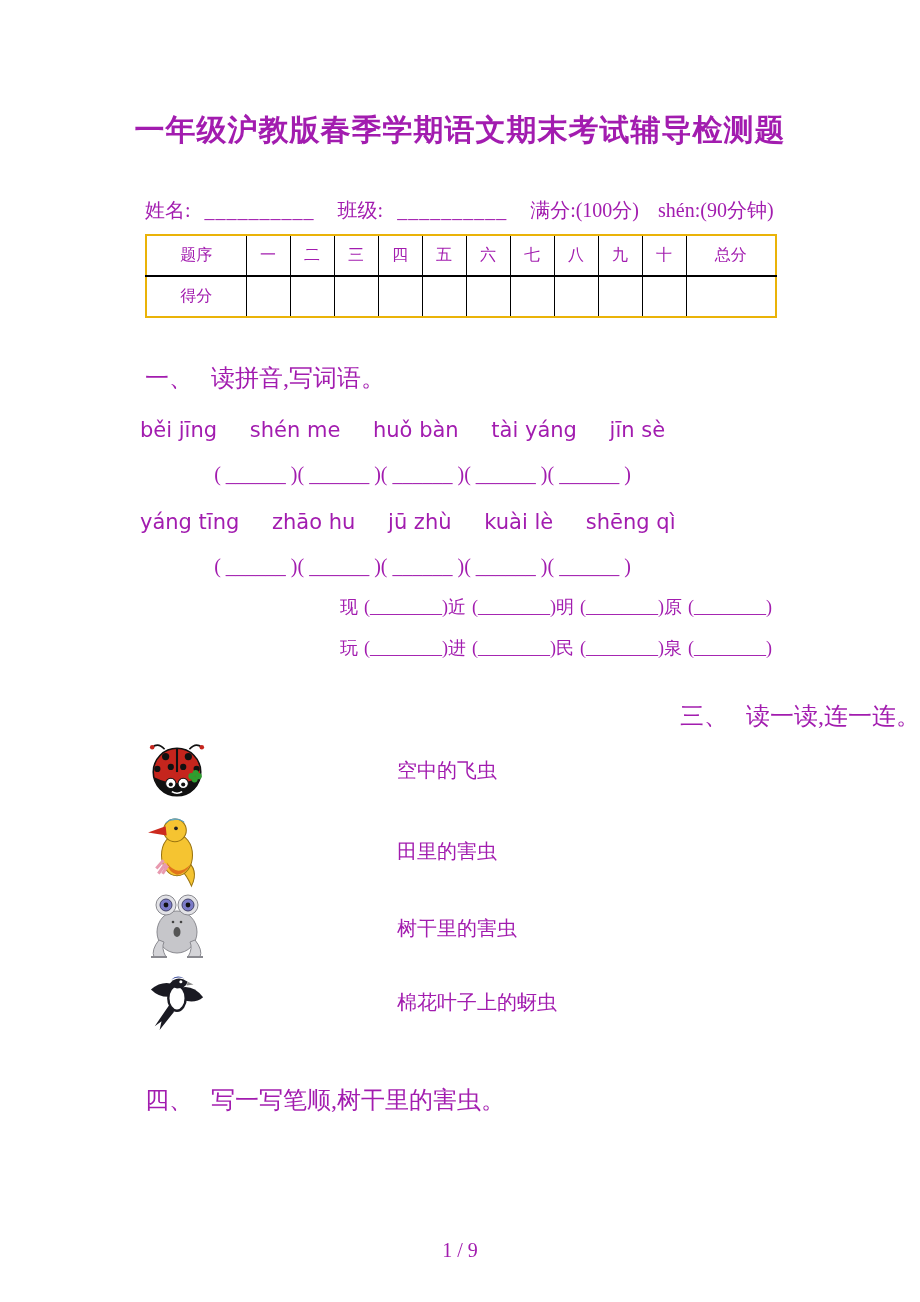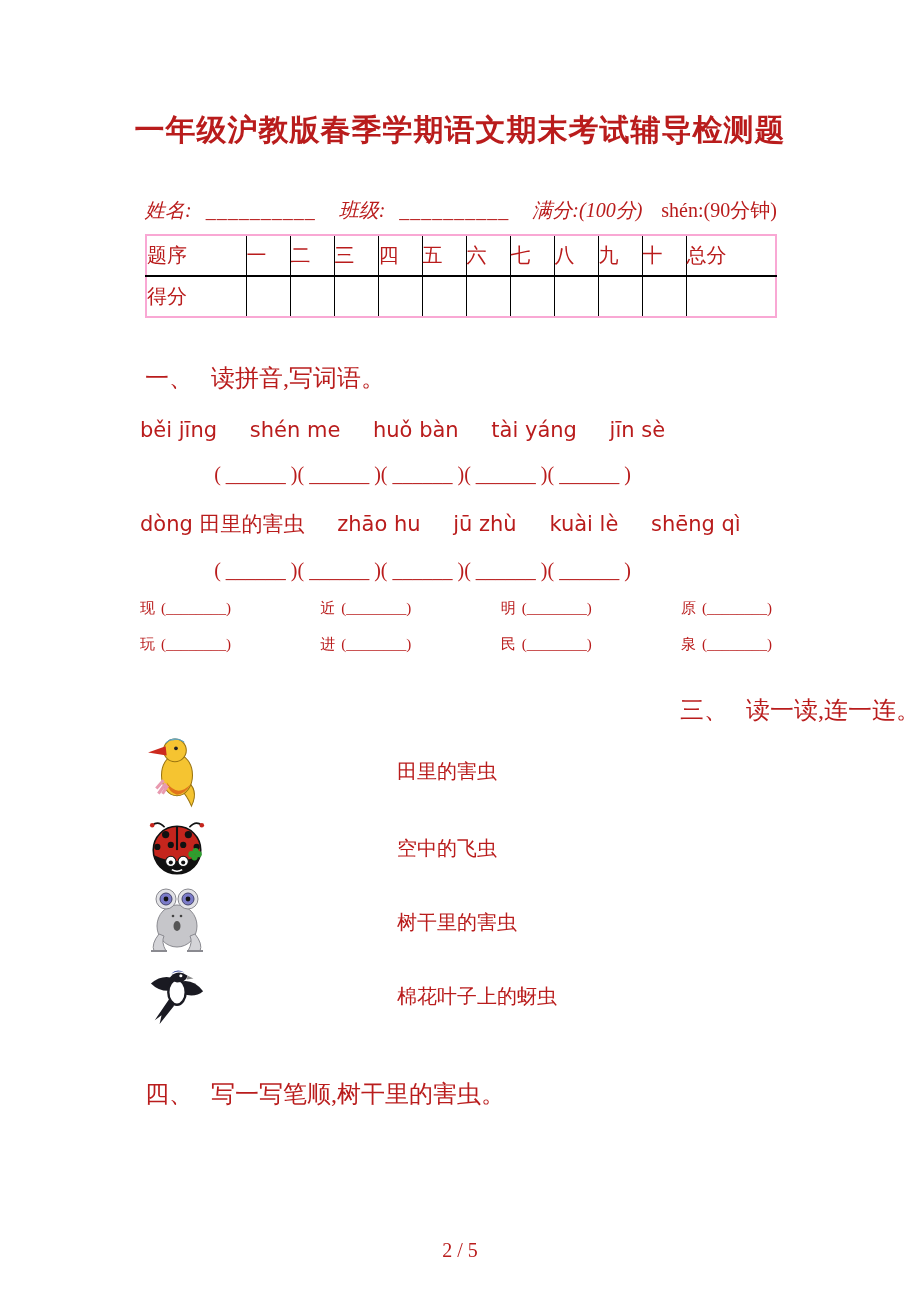--- a/index.html
+++ b/index.html
@@ -1,41 +1,41 @@
 <!DOCTYPE html>
 <html><head>
 <meta charset="utf-8">
 <style>
   html,body{margin:0;padding:0;background:#fff;}
   .page{
-    position:relative;width:920px;height:1302px;background:#ffffff;color:#b91c1c;
+    position:relative;width:920px;height:1302px;background:#ffffff;color:#a21caf;
     font-family:"Liberation Serif","DejaVu Serif",serif;overflow:hidden;
   }
   .title{
     margin:0;padding-top:110px;text-align:center;font-size:30px;font-weight:700;
     font-family:"Liberation Sans","DejaVu Sans",sans-serif;letter-spacing:1px;
   }
   .info{margin:46px 0 0 145px;font-size:20px;white-space:nowrap;}
-  .info .part{margin-right:14px;font-style:italic;}
+  .info .part{margin-right:14px;}
   .info .blank{margin-right:18px;letter-spacing:1px;}
   .score-table{
     margin:10px 0 0 145px;border-collapse:collapse;table-layout:fixed;width:630px;
-    font-size:20px;text-align:left;border:2px solid #f9a8d4;
+    font-size:16px;text-align:center;border:2px solid #eab308;
   }
   .score-table td{border:1px solid #000;height:39px;padding:0;}
   .score-table tr.head td{border-bottom:2px solid #000;}
   .sec-head{margin:44px 0 0 145px;font-size:24px;font-weight:400;}
   .sec-head .num{margin-right:18px;}
   .pinyin{
     margin:24px 0 0 140px;font-size:21px;
     font-family:"DejaVu Sans","Liberation Sans",sans-serif;
   }
   .pinyin span{margin-right:26px;margin-top:47px;}
   .parens{display:flex;justify-content:center;width:565px;margin:21px 0 0 140px;font-size:20px;}
-  .words-row{display:flex;justify-content:space-between;width:632px;margin:17px 0 0 140px;font-size:15px;}
+  .words-row{display:flex;justify-content:flex-end;width:632px;margin:17px 0 0 140px;font-size:18px;}
   .words-row .w{white-space:nowrap;}
   .words-row .ch{margin-right:6px;}
   .match-row{display:flex;align-items:center;height:72px;margin:2px 0 0 145px;}
   .icon-box{width:64px;height:70px;display:flex;align-items:center;justify-content:center;}
   .match-label{margin-left:188px;font-size:20px;}
   .sec4{margin-top:46px;}
   .footer{position:absolute;bottom:40px;left:0;width:100%;text-align:center;font-size:20px;}
 </style>
 </head>
 <body>
@@ -112,21 +112,21 @@
 
   <div class="parens">
     <span>( ______ )</span>
     <span>( ______ )</span>
     <span>( ______ )</span>
     <span>( ______ )</span>
     <span>( ______ )</span>
   </div>
 
   <div class="pinyin">
-    <span>dòng 田里的害虫</span>
+    <span>yáng tīng</span>
     <span>zhāo hu</span>
     <span>jū zhù</span>
     <span>kuài lè</span>
     <span>shēng qì</span>
   </div>
 
   <div class="parens">
     <span>( ______ )</span>
     <span>( ______ )</span>
     <span>( ______ )</span>
@@ -144,36 +144,20 @@
 
   <div class="words-row">
     <span class="w"><span class="ch">玩</span><span>(________)</span></span>
     <span class="w"><span class="ch">进</span><span>(________)</span></span>
     <span class="w"><span class="ch">民</span><span>(________)</span></span>
     <span class="w"><span class="ch">泉</span><span>(________)</span></span>
   </div>
 
   <div class="sec-head" style="margin-top:40px;text-align:right;">
     <span class="num">三、</span><span>读一读,连一连。</span>
-  </div>
-
-  <div class="match-row" style="margin-top:6px;height:78px;">
-    <span class="icon-box">
-      <svg width="62" height="76" viewBox="0 0 60 72">
-        <path d="M38 44 Q52 54 44 70 Q40 60 33 53 Z" fill="#f5c431" stroke="#9a7410" stroke-width="1"></path>
-        <ellipse cx="30" cy="40" rx="15" ry="20" fill="#f5c431" stroke="#9a7410" stroke-width="1"></ellipse>
-        <path d="M20 47 Q30 62 43 49 Q38 58 30 59 Q22 57 20 47 Z" fill="#e0741c"></path>
-        <circle cx="28" cy="16" r="11" fill="#f5c431" stroke="#9a7410" stroke-width="1"></circle>
-        <path d="M19 9 Q27 1 37 8 Q31 4 26 6 Q22 5 19 9 Z" fill="#8fd0ea" stroke="#5aa0c0" stroke-width="0.8"></path>
-        <path d="M19 12 L2 18 L20 21 Z" fill="#cc2a1e"></path>
-        <circle cx="29" cy="14" r="1.8" fill="#222"></circle>
-        <path d="M17 45 L10 53 M19 48 L12 58 M21 50 L16 58" stroke="#e89ab0" stroke-width="3" fill="none"></path>
-      </svg>
-    </span>
-    <span class="match-label">田里的害虫</span>
   </div>
 
   <div class="match-row">
     <span class="icon-box">
       <svg width="62" height="64" viewBox="0 0 60 60">
         <path d="M18 10 Q12 3 6 8" stroke="#111" fill="none" stroke-width="1.5"></path>
         <circle cx="6" cy="8" r="2.2" fill="#c5251d"></circle>
         <path d="M42 10 Q48 3 54 8" stroke="#111" fill="none" stroke-width="1.5"></path>
         <circle cx="54" cy="8" r="2.2" fill="#c5251d"></circle>
         <circle cx="30" cy="32" r="23" fill="#c5251d" stroke="#111" stroke-width="1.5"></circle>
@@ -194,20 +178,36 @@
           <circle cx="44" cy="36" r="3"></circle>
             <circle cx="48" cy="33" r="3"></circle>
           <circle cx="47" cy="39" r="3"></circle>
             <circle cx="51" cy="36" r="3"></circle>
         </g>
       </svg>
     </span>
     <span class="match-label">空中的飞虫</span>
   </div>
 
+  <div class="match-row" style="margin-top:6px;height:78px;">
+    <span class="icon-box">
+      <svg width="62" height="76" viewBox="0 0 60 72">
+        <path d="M38 44 Q52 54 44 70 Q40 60 33 53 Z" fill="#f5c431" stroke="#9a7410" stroke-width="1"></path>
+        <ellipse cx="30" cy="40" rx="15" ry="20" fill="#f5c431" stroke="#9a7410" stroke-width="1"></ellipse>
+        <path d="M20 47 Q30 62 43 49 Q38 58 30 59 Q22 57 20 47 Z" fill="#e0741c"></path>
+        <circle cx="28" cy="16" r="11" fill="#f5c431" stroke="#9a7410" stroke-width="1"></circle>
+        <path d="M19 9 Q27 1 37 8 Q31 4 26 6 Q22 5 19 9 Z" fill="#8fd0ea" stroke="#5aa0c0" stroke-width="0.8"></path>
+        <path d="M19 12 L2 18 L20 21 Z" fill="#cc2a1e"></path>
+        <circle cx="29" cy="14" r="1.8" fill="#222"></circle>
+        <path d="M17 45 L10 53 M19 48 L12 58 M21 50 L16 58" stroke="#e89ab0" stroke-width="3" fill="none"></path>
+      </svg>
+    </span>
+    <span class="match-label">田里的害虫</span>
+  </div>
+
   <div class="match-row">
     <span class="icon-box">
       <svg width="60" height="72" viewBox="0 0 60 72">
         <ellipse cx="30" cy="40" rx="20" ry="21" fill="#c6c6ca" stroke="#8a8a90" stroke-width="1"></ellipse>
         <circle cx="19" cy="13" r="10" fill="#e2e2e6" stroke="#8a8a90"></circle>
         <circle cx="41" cy="13" r="10" fill="#e2e2e6" stroke="#8a8a90"></circle>
         <circle cx="19" cy="13" r="6" fill="#7b7bc8" stroke="#44446a"></circle>
         <circle cx="41" cy="13" r="6" fill="#7b7bc8" stroke="#44446a"></circle>
         <circle cx="19" cy="13" r="2.4" fill="#111"></circle>
         <circle cx="41" cy="13" r="2.4" fill="#111"></circle>
@@ -235,15 +235,15 @@
         <path d="M41 9 L47 12 L40 13 Z" fill="#888"></path>
       </svg>
     </span>
     <span class="match-label">棉花叶子上的蚜虫</span>
   </div>
 
   <div class="sec-head sec4">
     <span class="num">四、</span><span>写一写笔顺,树干里的害虫。</span>
   </div>
 
-  <div class="footer">2 / 5</div>
+  <div class="footer">1 / 9</div>
 
 </div>
 
 </body></html>

